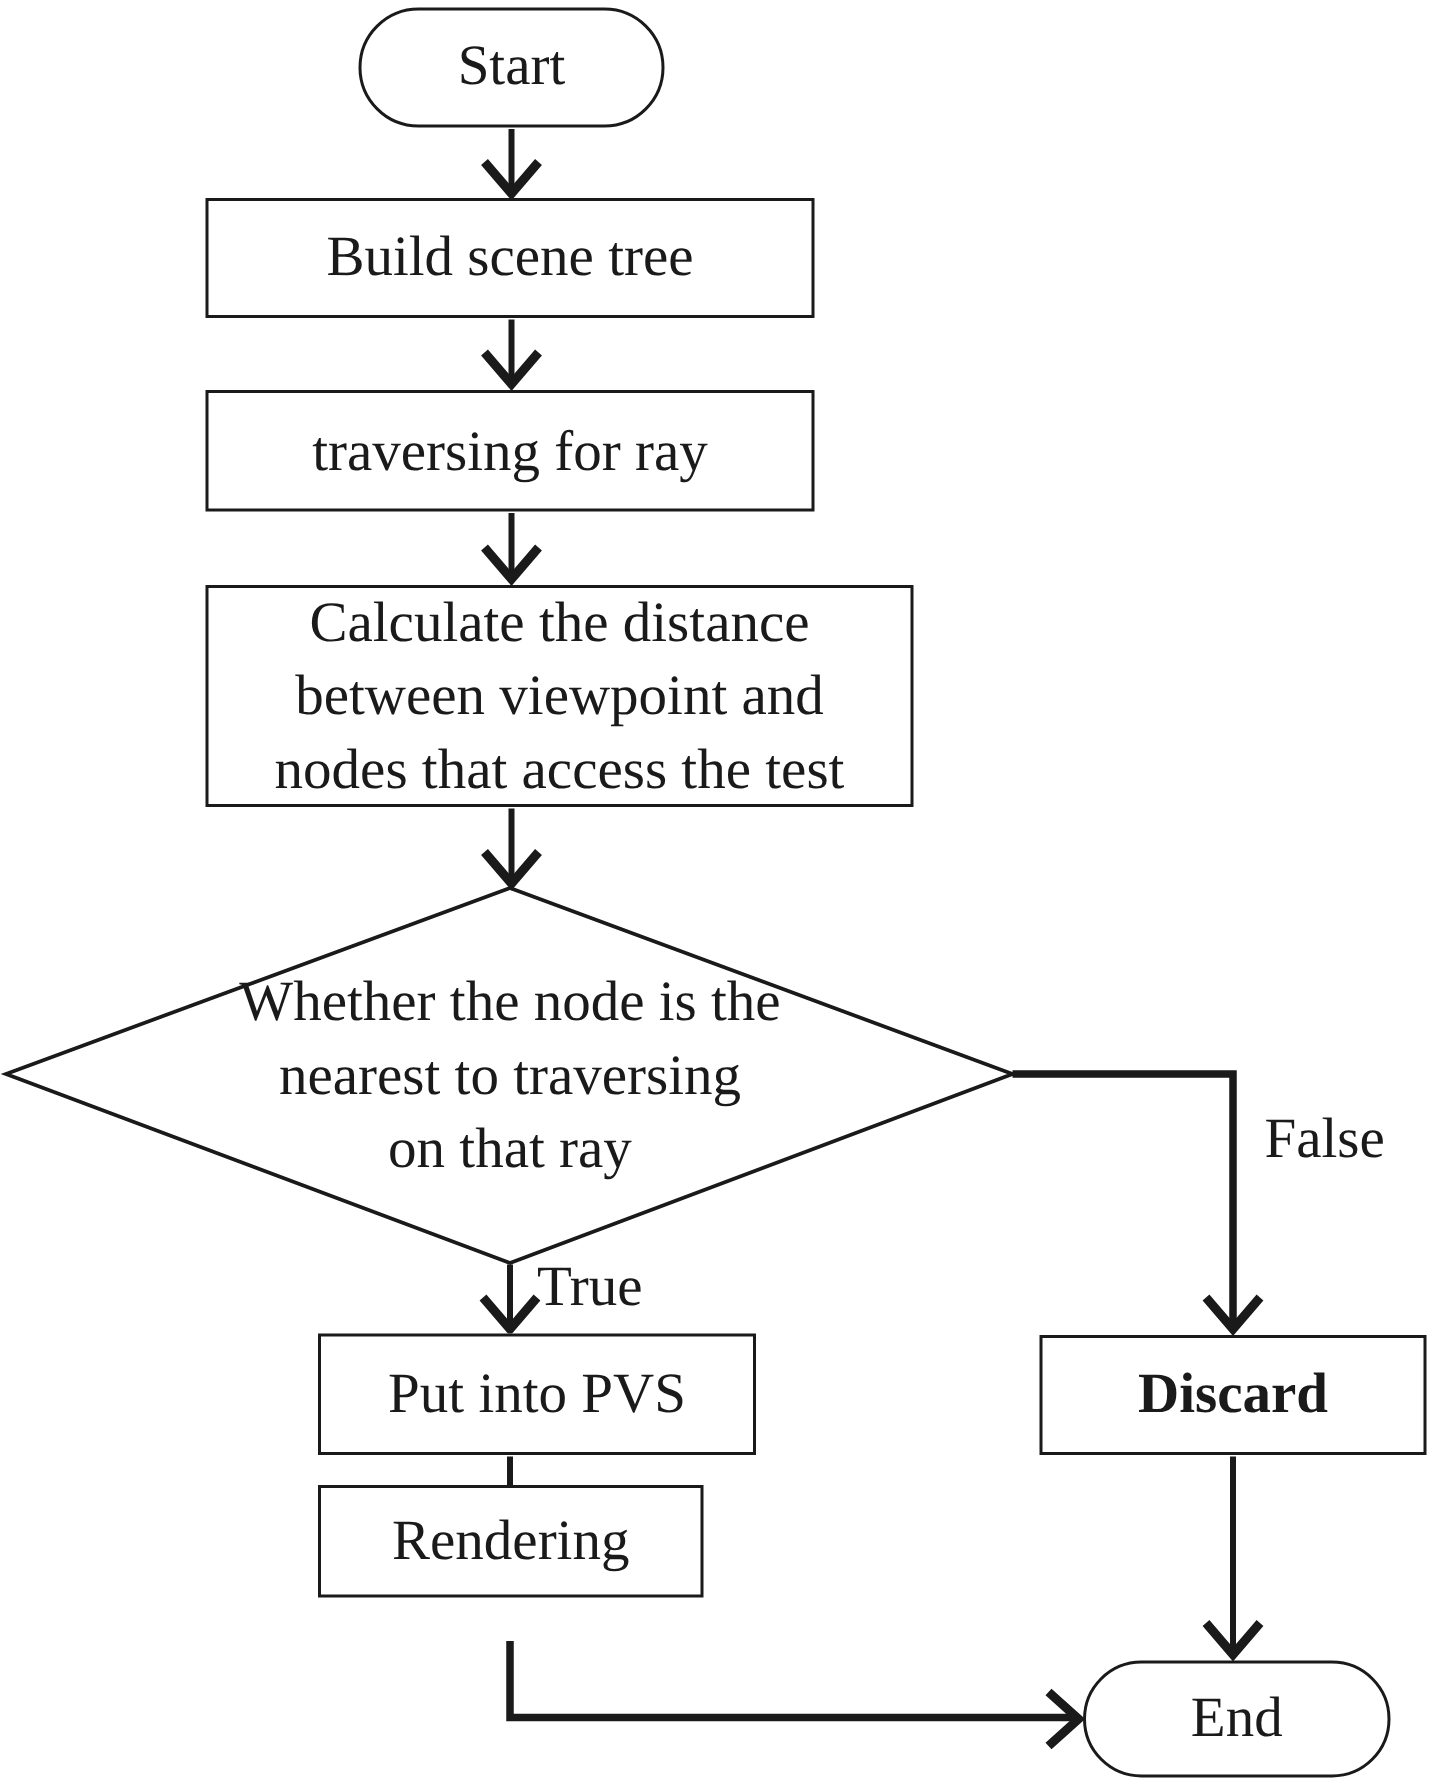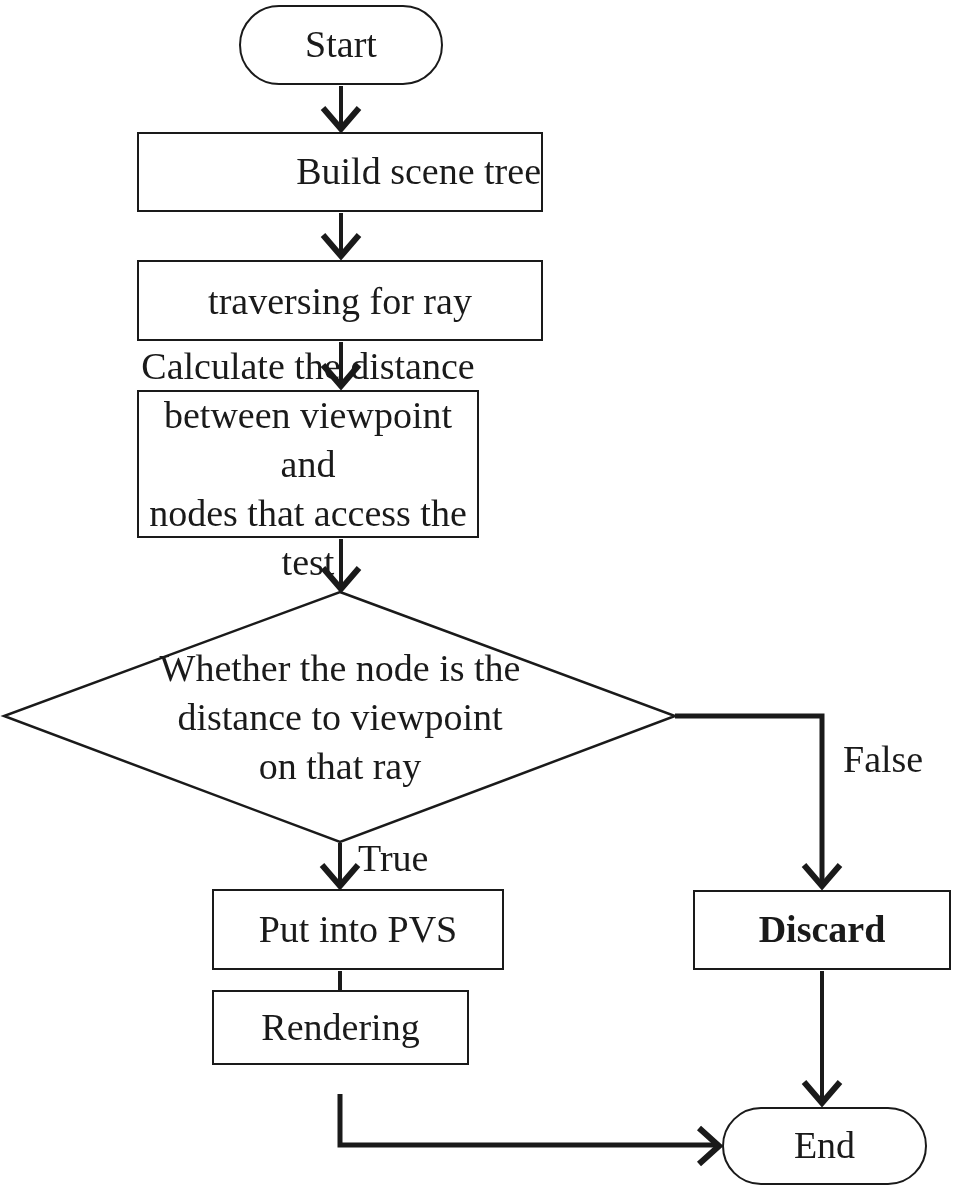--- a/index.html
+++ b/index.html
@@ -73,37 +73,37 @@
       <path d="M804 865 L822 886 L840 865"></path>
       <path d="M804 1082 L822 1103 L840 1082"></path>
       <path d="M699 1128 L719 1146 L699 1164"></path>
     </g>
   </svg>
 
   <div class="node terminator" style="left:239px; top:5px; width:204px; height:80px;">
     <span>Start</span>
   </div>
 
-  <div class="node" style="left:137px; top:132px; width:406px; height:80px;justify-content:flex-end;">
+  <div class="node" style="left:137px; top:132px; width:406px; height:80px;">
     <span>Build scene tree</span>
   </div>
 
   <div class="node multiline lh40" style="left:137px; top:260px; width:406px; height:81px;">
     <span>traversing for ray</span>
   </div>
 
-  <div class="node multiline lh49" style="left:137px; top:390px; width:342px; height:148px;">
+  <div class="node multiline lh49" style="left:137px; top:390px; width:472px; height:148px;">
     <span>Calculate the distance</span>
     <span>between viewpoint and</span>
     <span>nodes that access the test</span>
   </div>
 
   <div class="decision-text">
     <span>Whether the node is the</span>
-    <span>distance to viewpoint</span>
+    <span>nearest to traversing</span>
     <span>on that ray</span>
   </div>
 
   <div class="node" style="left:212px; top:889px; width:292px; height:81px;">
     <span>Put into PVS</span>
   </div>
 
   <div class="node" style="left:693px; top:890px; width:258px; height:80px;font-weight:bold;">
     <span>Discard</span>
   </div>

